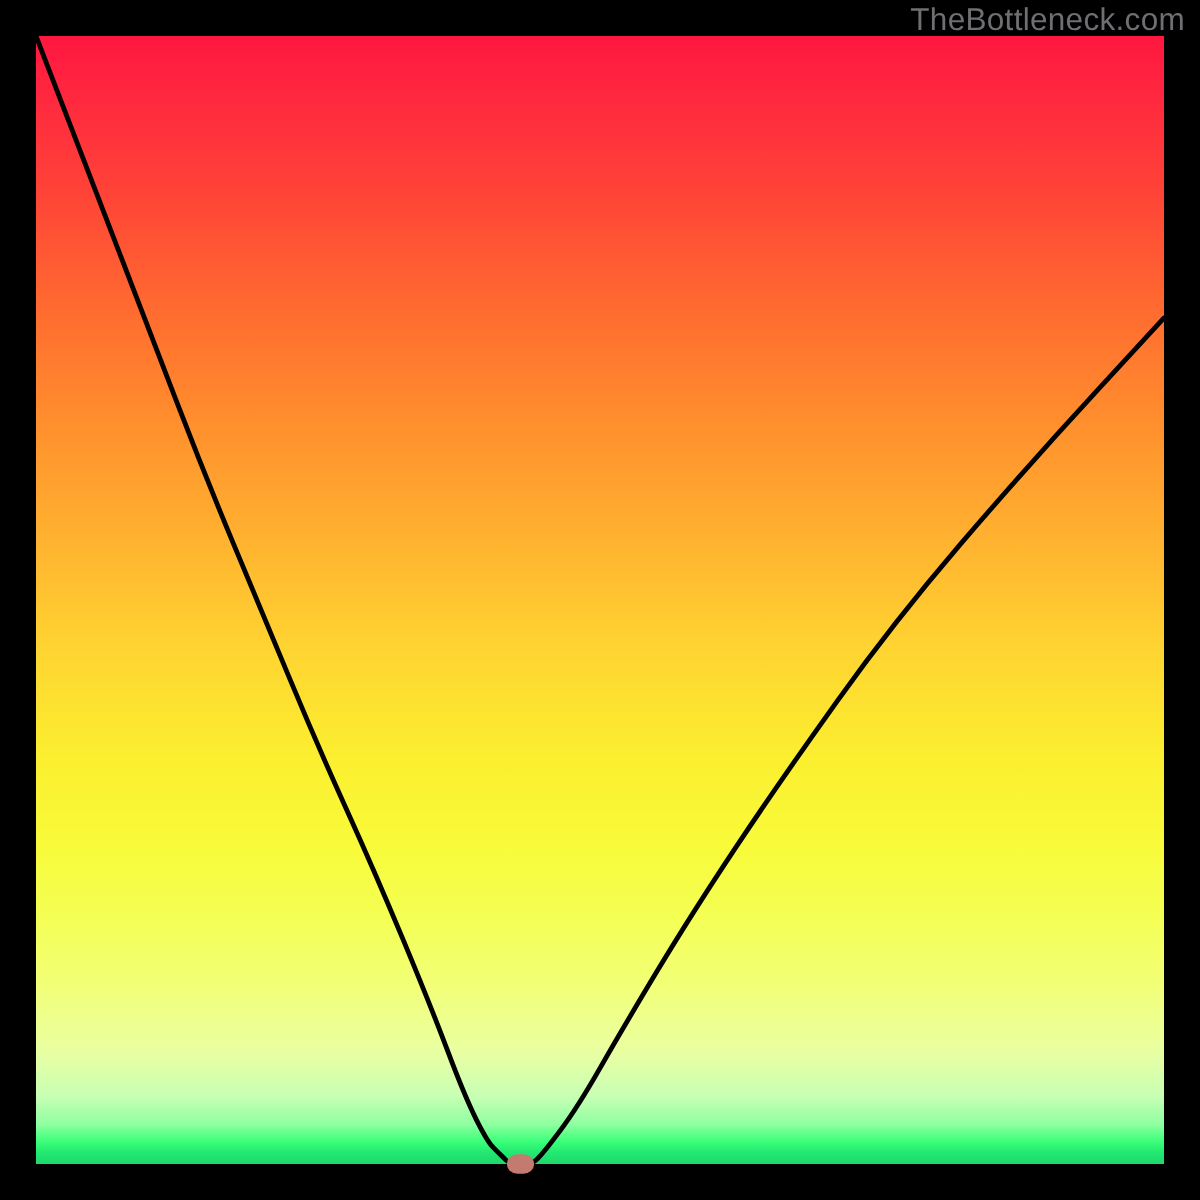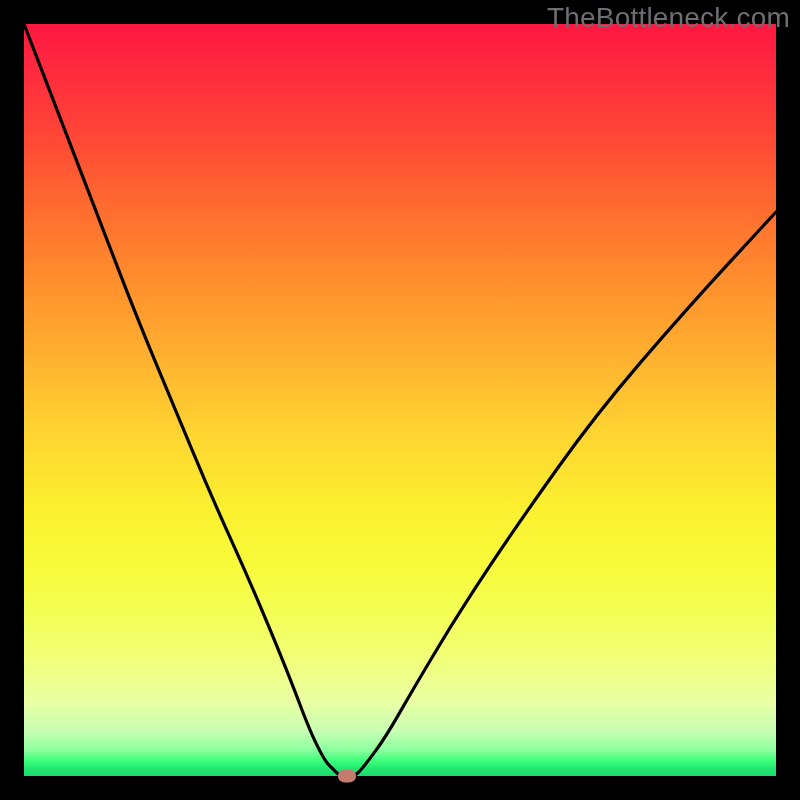--- a/index.html
+++ b/index.html
@@ -43,21 +43,21 @@
       #3bff7a 98%,
       #22e871 99%,
       #1ed86a 100%
     );
   }
   .watermark {
     position: absolute;
     top: 2px;
     right: 10px;
     color: #6d6f72;
-    font-size: 28px;
+    font-size: 21px;
     font-weight: 400;
     letter-spacing: 0.2px;
     font-family: Arial, Helvetica, sans-serif;
   }
   svg.curve {
     position: absolute;
     left: 0;
     top: 0;
     width: 752px;
     height: 752px;

